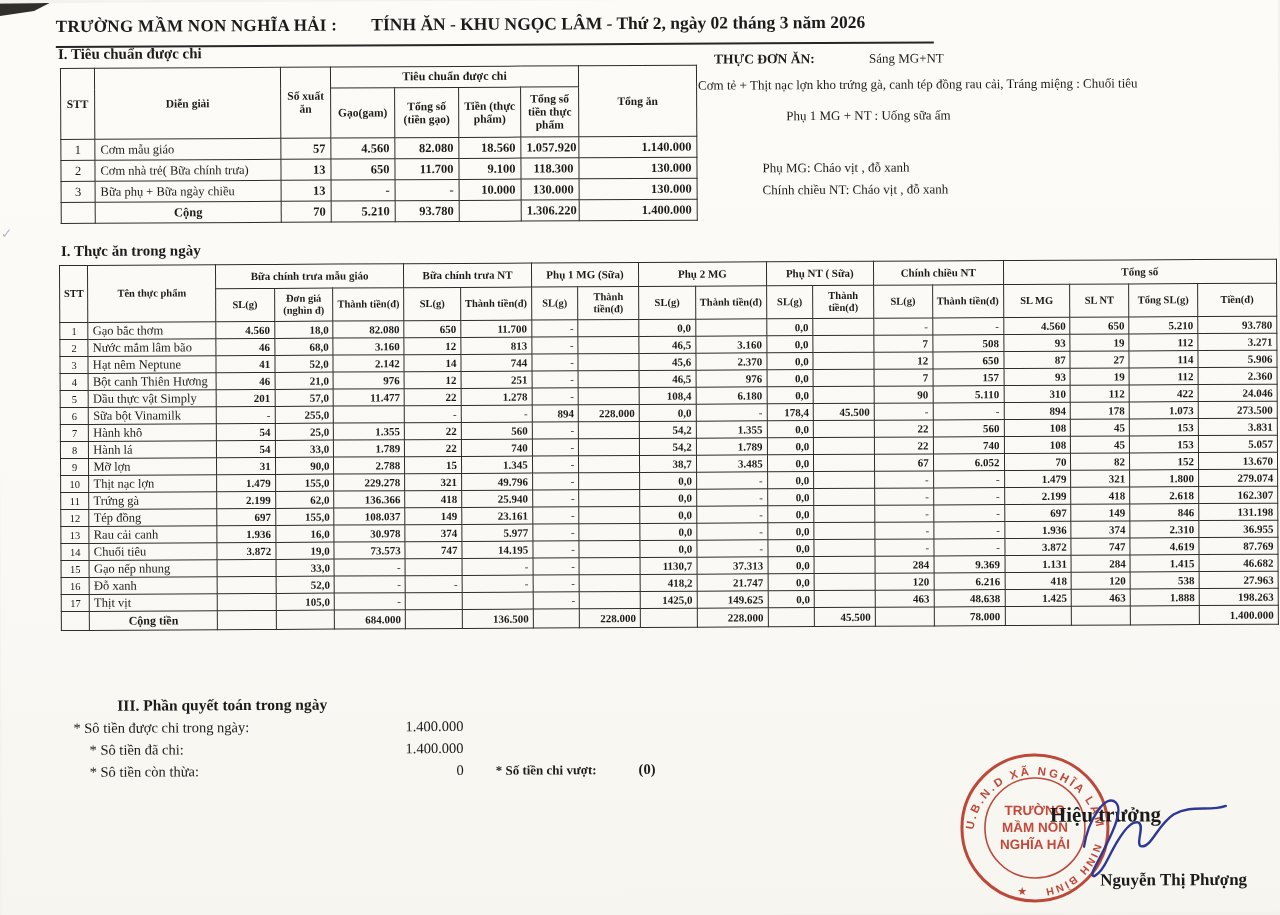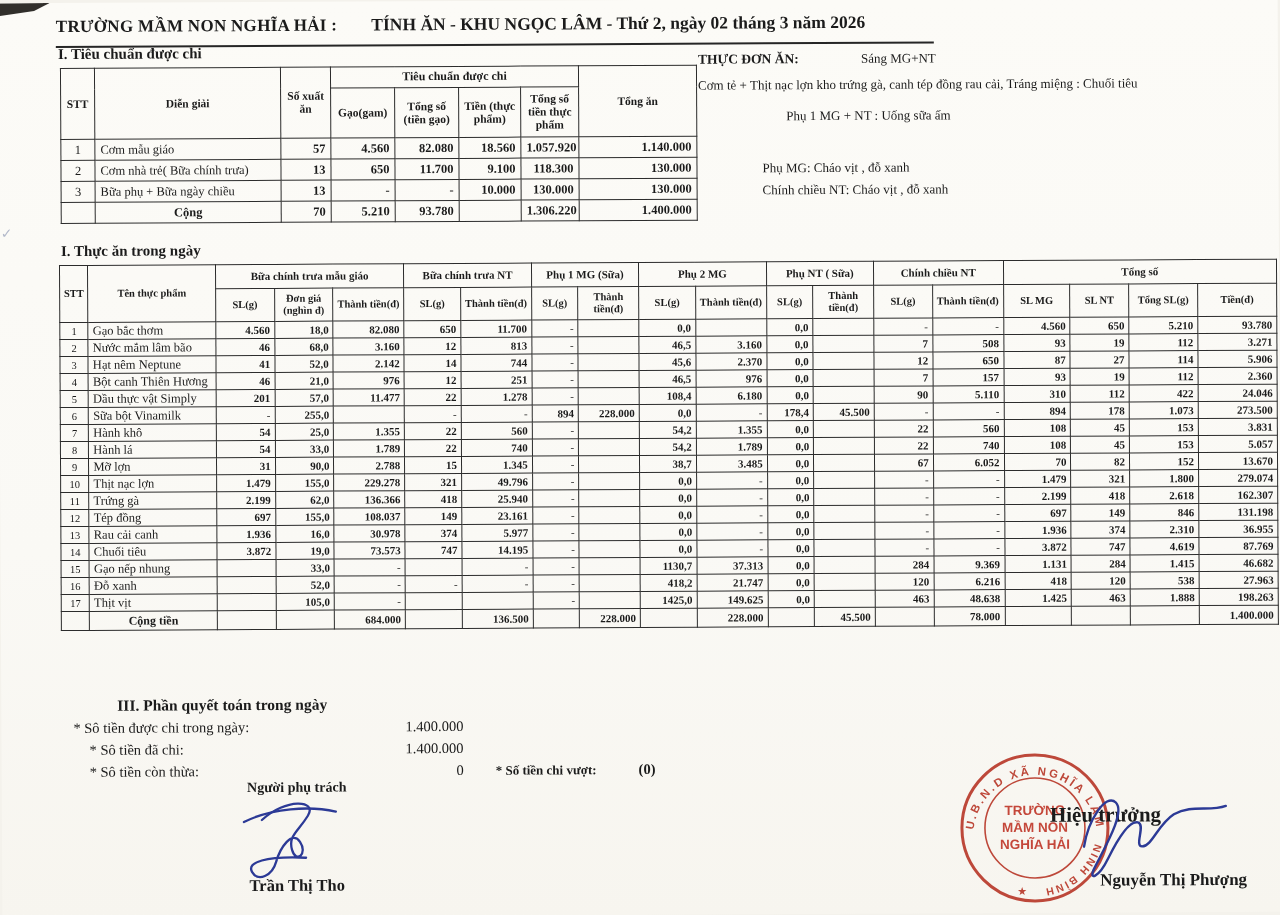--- a/index.html
+++ b/index.html
@@ -56,22 +56,22 @@
   .table2 .sub-th { height:33px; }
   .table2 td { font-size:11px; height:17px; padding:0 4px; font-weight:700; text-align:right; }
   .table2 td:nth-child(1) { text-align:center; font-weight:400; font-size:10.5px; }
   .table2 td:nth-child(2) { text-align:left; font-weight:400; font-size:12.5px; }
   .table2 tr:last-child td { font-weight:700; height:19px; }
   .table2 tr:last-child td:nth-child(2) { text-align:center; font-size:12px; font-weight:700; }
 
   
   .menu-block { position:absolute; left:700px; top:52px; width:575px; font-size:13px; }
   .menu-row1 { display:flex; }
-  .menu-label { font-weight:700; font-size:13.5px; width:145px; }
-  .menu-morning { margin-left:18px; }
+  .menu-label { font-weight:700; font-size:13.5px; width:145px;margin-left:16px; }
+  .menu-morning { margin-left:10px; }
   .menu-line1 { margin-top:10px; line-height:1.3; }
   .menu-line2 { margin-top:14px; margin-left:88px; }
   .menu-line3 { margin-top:36px; margin-left:64px; }
   .menu-line4 { margin-top:6px;  margin-left:64px; }
 
   
   .quyettoan { position:absolute; left:72px; top:714px; width:760px; }
   .qline { display:flex; font-size:14.5px; line-height:22px; }
   .ql-label { width:272px; }
   .qline.indented .ql-label { padding-left:16px; }
@@ -638,30 +638,20 @@
     <div class="qline indented">
       <span class="ql-label">* Sô tiền còn thừa:</span>
       <span class="ql-value">0</span>
       <span class="ql2-label">* Số tiền chi vượt:</span>
       <span class="ql2-value">(0)</span>
     </div>
   </div>
 
   <div class="sign-area">
 
-    <div class="sign-left">
-      <div class="role">Người phụ trách</div>
-      <svg class="sig-svg" width="130" height="86" viewBox="0 0 130 86">
-        <g fill="none" stroke="#2c3a96" stroke-width="2.3" stroke-linecap="round">
-          <path d="M30 24 C54 2 86 4 76 20 C66 36 56 40 60 54 C64 68 76 58 68 46 C60 34 48 52 44 66 C40 80 26 86 20 76 C14 66 34 60 74 62"></path>
-          <path d="M12 26 C40 12 78 10 104 16"></path>
-        </g>
-      </svg>
-      <div class="name">Trần Thị Tho</div>
-    </div>
 
     <div class="sign-right">
       <svg class="stamp-svg" width="170" height="170" viewBox="0 0 170 170">
         <defs>
           <path id="arcTop" d="M 23 94 A 62 62 0 1 1 147 94"></path>
           <path id="arcSide" d="M 147 85 A 62 62 0 0 1 93 146"></path>
         </defs>
         <circle cx="85" cy="85" r="73" fill="none" stroke="#b93a2b" stroke-width="3"></circle>
         <circle cx="85" cy="85" r="50" fill="none" stroke="#b93a2b" stroke-width="1.6"></circle>
         <text font-size="11.5" font-weight="bold" fill="#b93a2b" letter-spacing="2.5" font-family="Liberation Sans, sans-serif">

